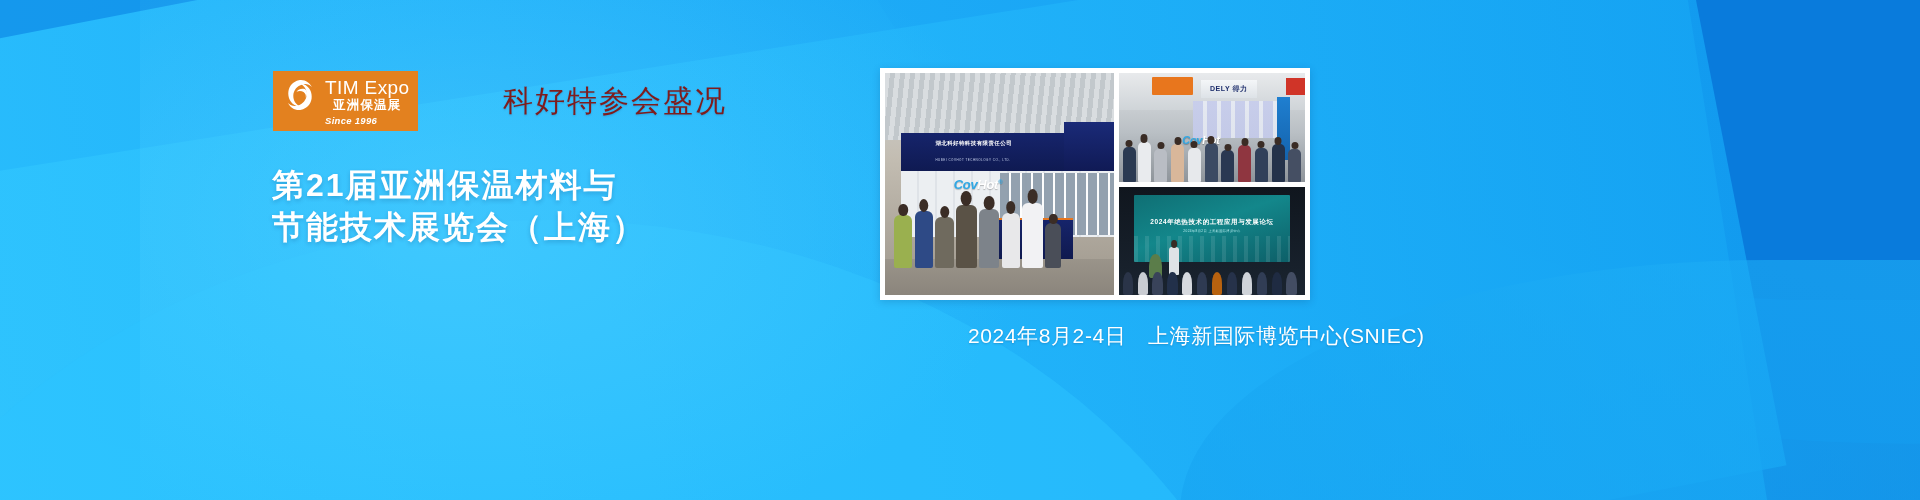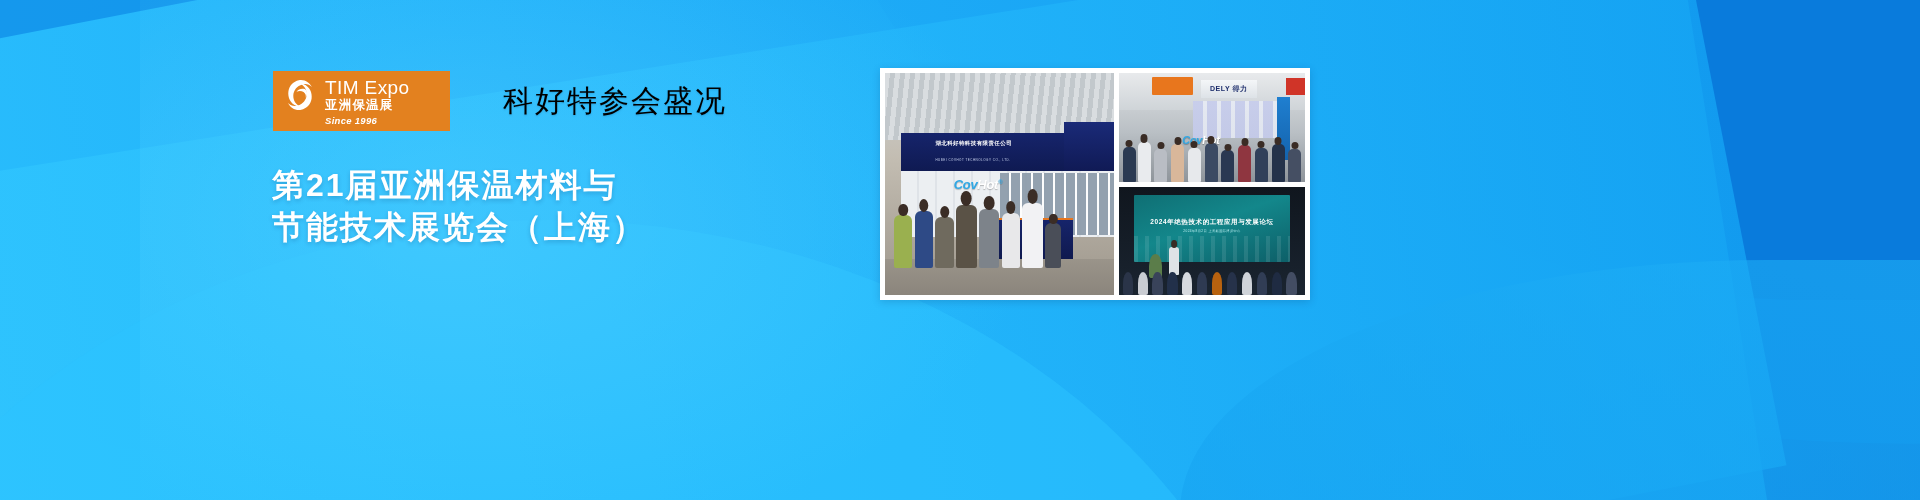--- a/index.html
+++ b/index.html
@@ -105,21 +105,21 @@
     background: linear-gradient(200deg, #1fb0f6 0%, #14a0f0 100%);
     border-radius: 60% 0 0 0;
     opacity: 0.6;
   }
 
   
   .logo-box {
     position: absolute;
     left: 273px;
     top: 71px;
-    width: 177px;
+    width: 145px;
     height: 60px;
     background: #e3811f;
     display: flex;
     align-items: center;
     padding: 0 6px 12px 8px;
     box-sizing: border-box;
   }
   .logo-mark {
     width: 38px;
     height: 38px;
@@ -139,38 +139,39 @@
     letter-spacing: 0.4px;
     white-space: nowrap;
   }
   .logo-sub {
     color: #ffffff;
     font-size: 12.5px;
     font-weight: 700;
     letter-spacing: 1.2px;
     margin-top: 2px;
     white-space: nowrap;
+    text-align: center;
   }
   .logo-since {
     position: absolute;
     left: 52px;
     top: 44px;
     color: #ffffff;
     font-size: 9.5px;
     font-style: italic;
     font-weight: 700;
     letter-spacing: 0.3px;
   }
 
   
   .subtitle {
     position: absolute;
     left: 503px;
     top: 81px;
-    color: #000000;
+    color: #7f1d1d;
     font-size: 30px;
     font-weight: 400;
     letter-spacing: 2px;
     white-space: nowrap;
     text-shadow: 0 1px 2px rgba(0,40,90,0.18);
   }
   .headline {
     position: absolute;
     left: 272px;
     top: 164px;
@@ -485,14 +486,15 @@
           <div class="a" style="left:66%;background:#cfd3d9;"></div>
           <div class="a" style="left:74%;background:#313d55;"></div>
           <div class="a" style="left:82%;background:#1f2b42;"></div>
           <div class="a" style="left:90%;background:#434d63;"></div>
         </div>
       </div>
 
     </div>
   </div>
 
+  <div class="dateline">2024年8月2-4日　上海新国际博览中心(SNIEC)</div>
 
 </div>
 
 </body></html>

